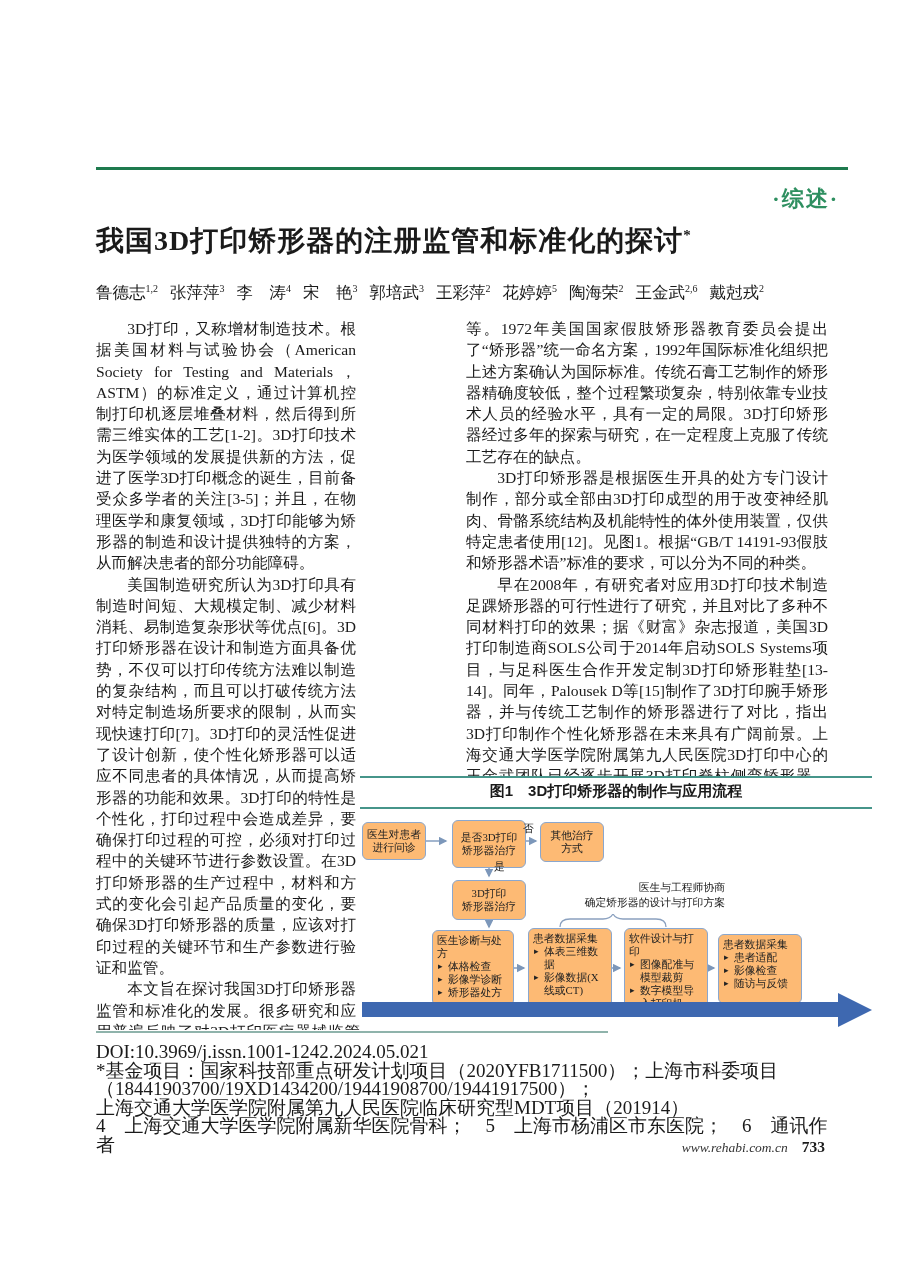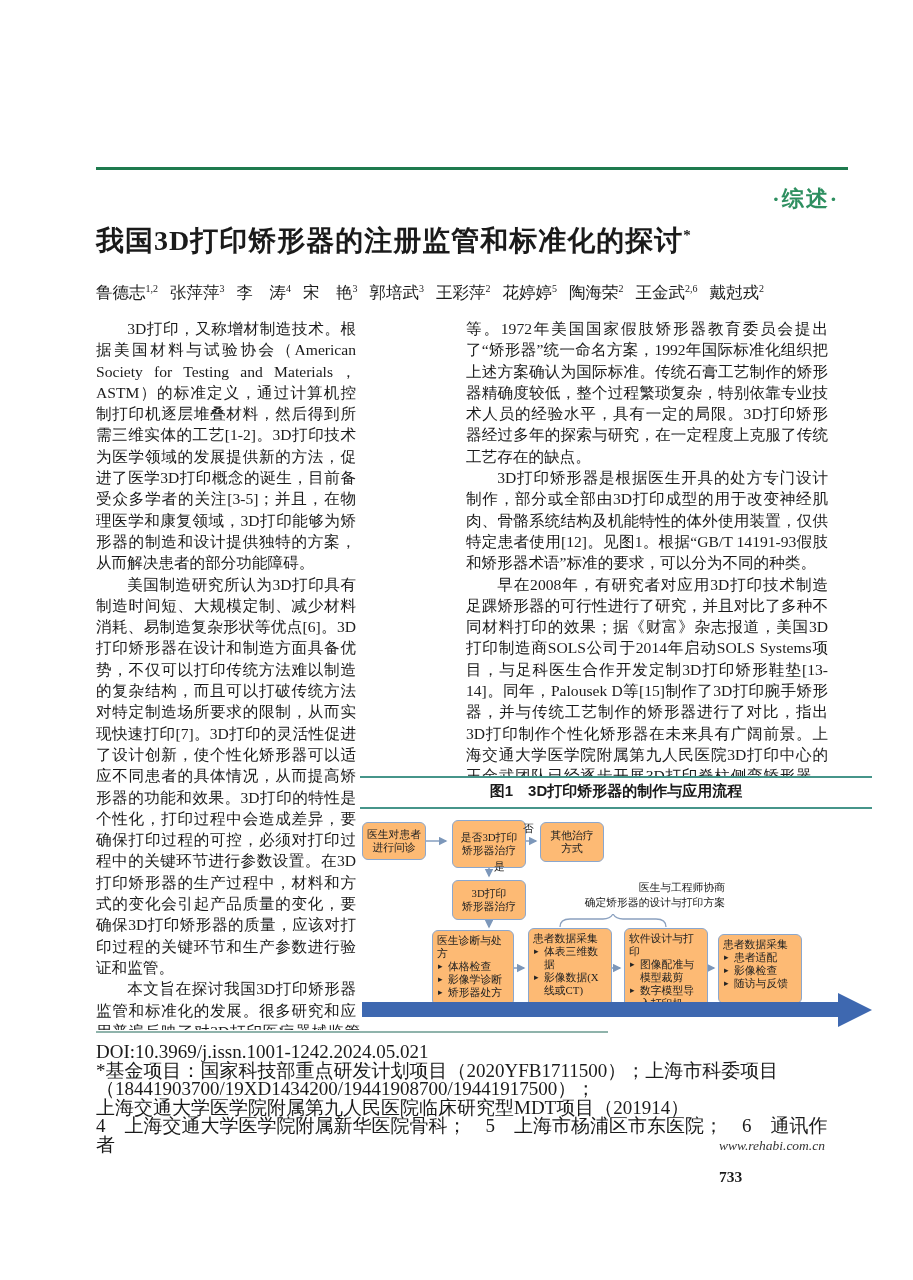--- a/index.html
+++ b/index.html
@@ -43,21 +43,21 @@
   .flow-label { position:absolute; color:#222; }
   .consult-note { position:absolute; left:150px; top:70px; width:215px; text-align:right; white-space:pre-line; line-height:15px; }
   .flow-svg, .brace-svg { position:absolute; }
   .big-arrow-shaft { position:absolute; left:2px; right:34px; top:192px; height:15px; background:#3e68b0; }
   .big-arrow-head { position:absolute; right:0; top:183px; width:0; height:0;
      border-top:17px solid transparent; border-bottom:17px solid transparent; border-left:34px solid #3e68b0; }
 
   
   .footnote-rule { position:absolute; left:96px; top:1031px; width:512px; height:2px; background:#8fb3ab; }
   .footnotes { position:absolute; left:96px; top:1043px; width:748px; font-size:19px; line-height:18.6px; }
-  .page-footer { position:absolute; top:1138px; right:88px; display:flex; align-items:baseline; gap:14px;flex-direction:column; }
+  .page-footer { position:absolute; top:1138px; right:88px; display:flex; align-items:baseline; gap:14px; }
   .site-url { font-style:italic; font-size:13.5px; color:#333; }
   .page-number { font-weight:bold; font-size:15.5px; }
 </style>
 </head>
 <body>
 
 <div class="page">
 
   <div class="header-rule"></div>
   <div class="column-label">·综述·</div>

